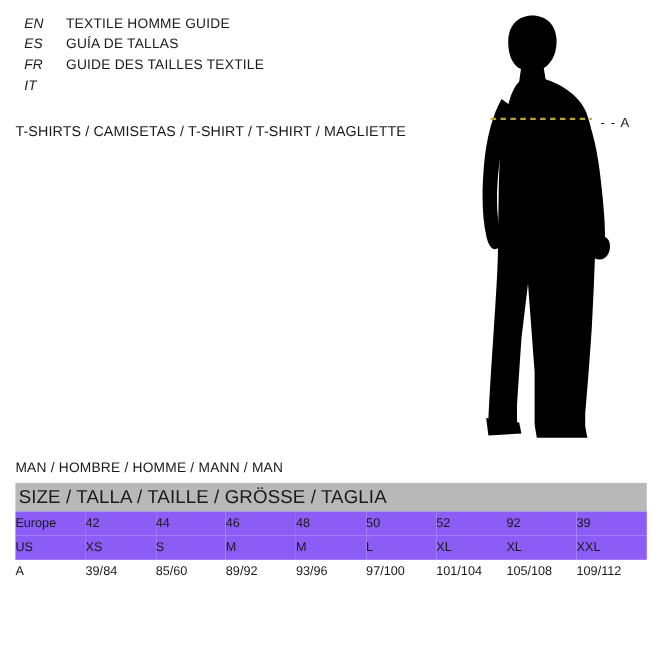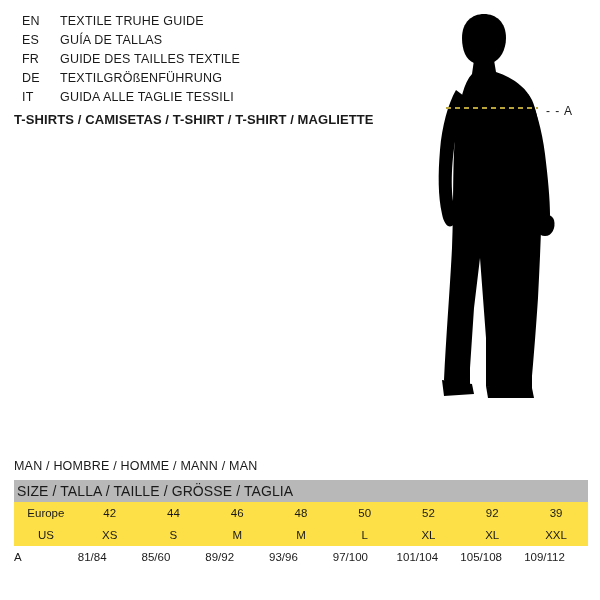--- a/index.html
+++ b/index.html
@@ -32,32 +32,32 @@
     display: flex;
     align-items: baseline;
     height: 19px;
     font-size: 12.5px;
     letter-spacing: 0.2px;
   }
   .lang-code {
     width: 38px;
     flex: 0 0 38px;
     font-size: 12.5px;
+    font-style: italic;
   }
   .lang-title {
     white-space: nowrap;
   }
 
   
   .category-block {
     position: absolute;
     left: 14px;
     top: 110px;
     width: 420px;
-    font-weight: bold;
   }
   .category-line {
     font-size: 13px;
     letter-spacing: 0.1px;
     line-height: 19px;
     white-space: nowrap;
   }
 
   
   .figure-wrap {
@@ -77,21 +77,20 @@
     font-size: 12px;
     letter-spacing: 1px;
   }
 
   
   .table-section {
     position: absolute;
     left: 14px;
     top: 418px;
     width: 516px;
-    margin-top: 41px;
   }
   .table-heading {
     font-size: 12.5px;
     letter-spacing: 0.2px;
     margin-bottom: 7px;
     white-space: nowrap;
   }
   table.size-table {
     border-collapse: collapse;
     width: 574px;
@@ -101,27 +100,26 @@
   table.size-table td {
     padding: 3px 0 3px 0;
     text-align: left;
     vertical-align: middle;
     height: 16px;
   }
   tr.header-row {
     background: #b8b8b8;
   }
   tr.header-row td {
-    font-size: 14px;
+    font-size: 17px;
     letter-spacing: 0.1px;
     padding-left: 3px;
   }
   tr.shaded td {
-    background: #fde047;
-    text-align: center;
+    background: #8b5cf6;
   }
   tr.plain td {
     background: #ffffff;
   }
   td.label-col {
     width: 78px;
     padding-left: 3px;
   }
   td.data-col {
     width: 62px;
@@ -133,37 +131,32 @@
   }
 </style>
 </head>
 <body>
 
 <div class="page">
 
   <div class="lang-block">
     <div class="lang-row">
       <span class="lang-code">EN</span>
-      <span class="lang-title">TEXTILE TRUHE GUIDE</span>
+      <span class="lang-title">TEXTILE HOMME GUIDE</span>
     </div>
     <div class="lang-row">
       <span class="lang-code">ES</span>
       <span class="lang-title">GUÍA DE TALLAS</span>
     </div>
     <div class="lang-row">
       <span class="lang-code">FR</span>
       <span class="lang-title">GUIDE DES TAILLES TEXTILE</span>
     </div>
     <div class="lang-row">
-      <span class="lang-code">DE</span>
-      <span class="lang-title">TEXTILGRÖßENFÜHRUNG</span>
-    </div>
-    <div class="lang-row">
       <span class="lang-code">IT</span>
-      <span class="lang-title">GUIDA ALLE TAGLIE TESSILI</span>
     </div>
   </div>
 
   <div class="category-block">
     <div class="category-line">T-SHIRTS / CAMISETAS / T-SHIRT / T-SHIRT / MAGLIETTE</div>
   </div>
 
   <div class="figure-wrap">
     <svg class="figure-svg" width="200" height="400" viewBox="0 0 200 400" xmlns="http://www.w3.org/2000/svg">
       <g fill="#000000">
@@ -223,21 +216,21 @@
           <td class="data-col">S</td>
           <td class="data-col">M</td>
           <td class="data-col">M</td>
           <td class="data-col">L</td>
           <td class="data-col">XL</td>
           <td class="data-col">XL</td>
           <td class="data-col">XXL</td>
         </tr>
         <tr class="plain">
           <td class="label-col">A</td>
-          <td class="data-col">81/84</td>
+          <td class="data-col">39/84</td>
           <td class="data-col">85/60</td>
           <td class="data-col">89/92</td>
           <td class="data-col">93/96</td>
           <td class="data-col">97/100</td>
           <td class="data-col">101/104</td>
           <td class="data-col">105/108</td>
           <td class="data-col">109/112</td>
         </tr>
       </tbody>
     </table>

